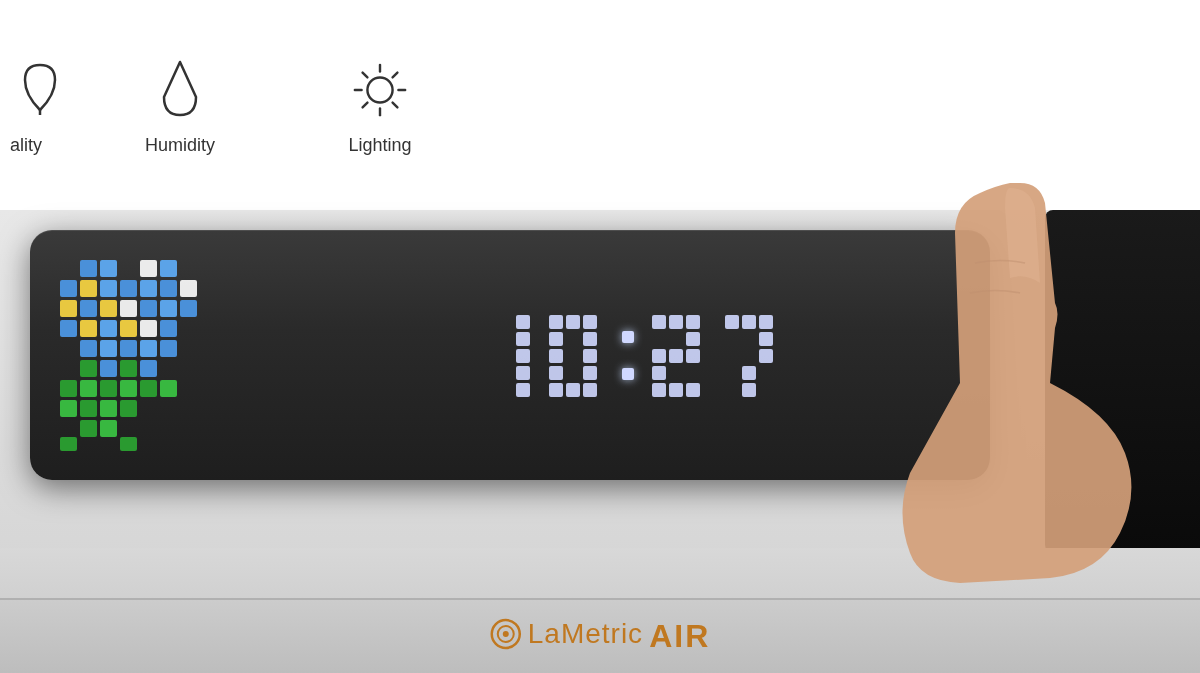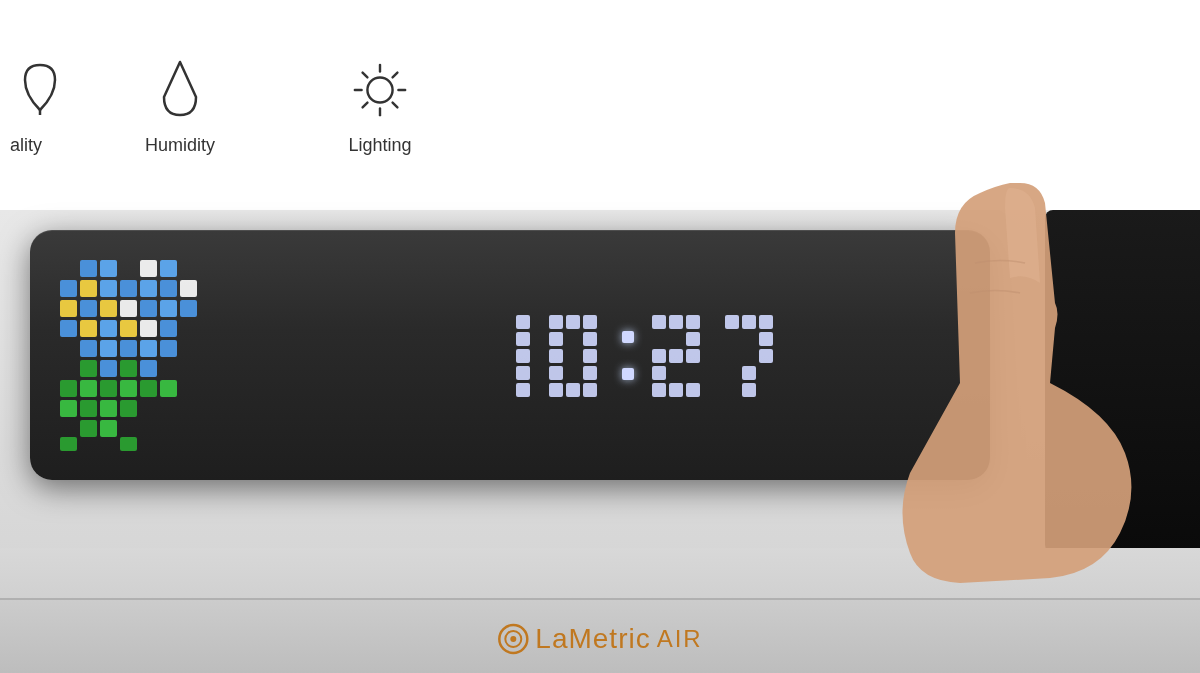--- a/index.html
+++ b/index.html
@@ -265,29 +265,29 @@
         <rect x="22" y="56" width="14" height="14" rx="2" fill="#d0d8ff" opacity="0.9"></rect>
         <rect x="22" y="73" width="14" height="14" rx="2" fill="#d0d8ff" opacity="0.9"></rect>
       </svg>
     </div>
   </div>
 </div>
 
 <div style="position:absolute; bottom:0; left:0; right:0; height:125px; background:linear-gradient(180deg, #d8d8d8 0%, #c5c5c5 100%);">
   <div style="position:absolute; bottom:0; left:0; right:0; height:75px; background:linear-gradient(180deg, #cccccc 0%, #bdbdbd 100%); border-top: 2px solid #b0b0b0;"></div>
 
-  <div style="position:absolute; bottom:18px; left:50%; transform:translateX(-50%); display:flex; align-items:center; gap:6px;">
+  <div style="position:absolute; bottom:18px; left:50%; transform:translateX(-50%); display:flex; align-items:flex-start; gap:6px;">
 
     <svg width="32" height="32" viewBox="0 0 32 32">
       <circle cx="16" cy="16" r="14" fill="none" stroke="#c07820" stroke-width="2.5"></circle>
       <circle cx="16" cy="16" r="8" fill="none" stroke="#c07820" stroke-width="2"></circle>
       <circle cx="16" cy="16" r="3" fill="#c07820"></circle>
     </svg>
     <span style="font-size:28px; color:#c07820; font-weight:300; letter-spacing:1px;">LaMetric</span>
-    <span style="font-size:24px; color:#c07820; font-weight:400; letter-spacing:2px;">AIR</span>
+    <span style="font-size:32px; color:#c07820; font-weight:700; letter-spacing:2px;">AIR</span>
   </div>
 </div>
 
 <svg style="position:absolute; right:60px; bottom:90px; width:260px; height:400px; z-index:20;" viewBox="0 0 260 400">
 
   <path d="M140 0 
            Q160 0 165 20 
            L175 120
            Q180 130 175 145
            L170 200

